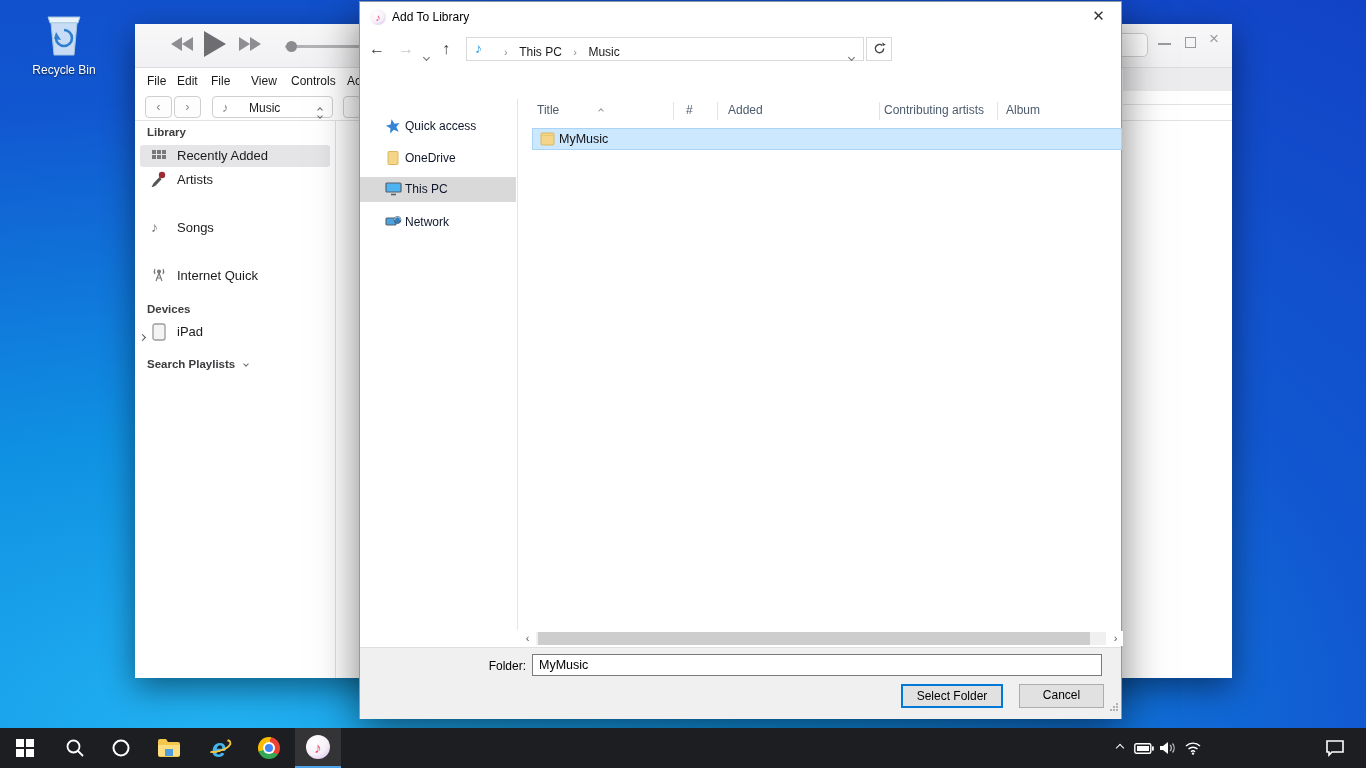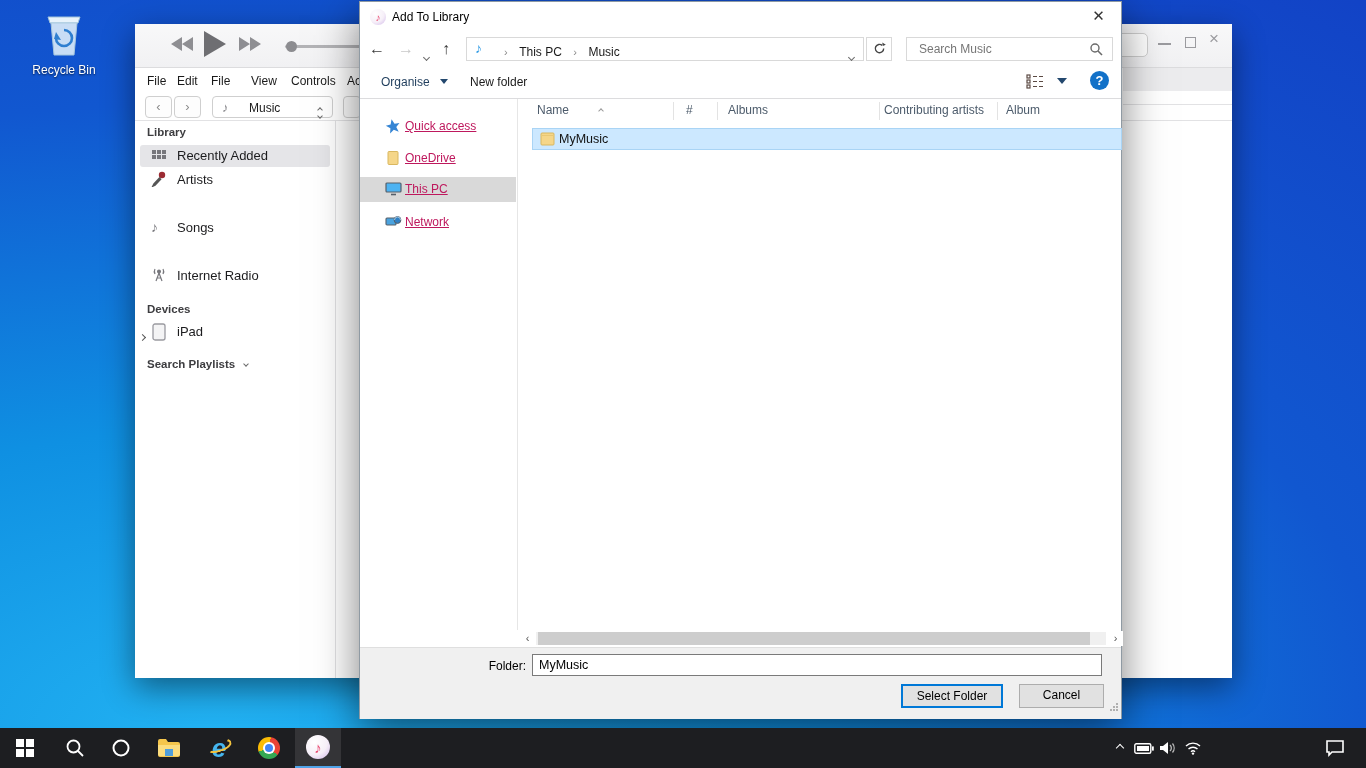--- a/index.html
+++ b/index.html
@@ -45,21 +45,21 @@
   .dlg-close { position:absolute; right:0; top:0; width:45px; height:30px; text-align:center;
     line-height:28px; font-size:15px; color:#333; cursor:pointer; }
   .addr-row { position:absolute; left:0; top:30px; width:100%; height:34px; background:#fff; }
   .nav-glyph { position:absolute; top:36px; font-size:16px; line-height:22px; }
   .box { position:absolute; top:35px; height:24px; background:#fff; border:1px solid #d9d9d9; }
   .crumb { font-size:12px; color:#1a1a1a; }
   .crumb-sep { color:#8a8a8a; font-size:11px; padding:0 7px; }
   .dlg-toolbar { position:absolute; left:0; top:64px; width:100%; height:33px; background:#fff;
     border-bottom:1px solid #dcdcde; font-size:12px; color:#1a1a1a; }
   .navpane-item { position:absolute; left:0; width:156px; height:25px; }
-  .navpane-item .lbl { position:absolute; left:45px; top:5px; font-size:12px; color:#be185d;text-decoration:underline; }
+  .navpane-item .lbl { position:absolute; left:45px; top:5px; font-size:12px; color:#0f172a; }
   .navpane-item .ic { position:absolute; left:25px; top:4px; width:16px; height:16px; }
   .col-h { position:absolute; top:101px; font-size:12px; color:#4c5b6b; }
   .col-sep { position:absolute; top:100px; height:18px; width:1px; background:#e3e3e3; }
   .file-row { position:absolute; left:172px; top:126px; width:590px; height:22px;
     background:#cce8ff; border:1px solid #a9d4f5; }
   .file-row .lbl { position:absolute; left:26px; top:3px; font-size:12.5px; color:#111; }
   .hscroll { position:absolute; left:160px; top:629px; width:603px; height:15px; }
   .hs-arrow { position:absolute; top:0; width:15px; height:15px; color:#555; font-size:11px;
     text-align:center; line-height:14px; background:#f4f4f4; }
   .dlg-bottom { position:absolute; left:0; top:645px; width:100%; height:72px; background:#f0f0f0;
@@ -177,21 +177,21 @@
   <div class="sb-item" style="top:241px">
     <span class="ic">
       <svg width="16" height="16" viewBox="0 0 16 16">
           <g stroke="#77777c" fill="none" stroke-width="1.2">
             <path d="M8 6 L5 14 M8 6 L11 14 M6 11 h4"></path>
             <circle cx="8" cy="4.5" r="1.4" fill="#77777c"></circle>
             <path d="M4 2 a5 5 0 0 0 0 5 M12 2 a5 5 0 0 1 0 5"></path>
           </g>
         </svg>
     </span>
-      <span class="lbl">Internet Radio</span>
+      <span class="lbl">Internet Quick</span>
   </div>
 
   <div class="sb-header" style="top:279px">Devices</div>
   <div class="sb-item" style="top:297px">
     <span class="abs" style="left:5px; top:5px"><span class="chv right" style="border-color:#555; width:5px; height:5px"></span></span>
     <span class="ic">
       <svg width="16" height="18" viewBox="0 0 16 18">
           <rect x="2" y="1" width="12" height="16" rx="2" fill="#f4f4f5" stroke="#9a9aa0" stroke-width="1.3"></rect>
         </svg>
     </span>
@@ -235,49 +235,21 @@
       <span class="crumb">Music</span>
     </span>
     <span class="abs" style="right:9px; top:8px"><span class="chv down" style="width:5px;height:5px"></span></span>
   </div>
   <div class="box" style="left:506px; width:26px; text-align:center">
     <svg width="13" height="13" viewBox="0 0 14 14" style="margin-top:4px">
         <path d="M11.5 7 a4.5 4.5 0 1 1 -1.6-3.4" fill="none" stroke="#444" stroke-width="1.5"></path>
         <path d="M10 0.5 L10.5 4.2 L13.8 3 Z" fill="#444"></path>
       </svg>
   </div>
-  <div class="box" style="left:546px; width:207px">
-    <span class="abs" style="left:12px; top:4px; color:#767676; font-size:12px">Search Music</span>
-    <span class="abs" style="right:9px; top:4px">
-      <svg width="14" height="14" viewBox="0 0 14 14">
-          <circle cx="6" cy="6" r="4" fill="none" stroke="#6a6a6a" stroke-width="1.4"></circle>
-          <path d="M9 9 L13 13" stroke="#6a6a6a" stroke-width="1.6"></path>
-        </svg>
-    </span>
-  </div>
-
-  <div class="dlg-toolbar">
-    <span class="abs" style="left:21px; top:9px; color:#1f3d5c">
-      <span>Organise</span>
-      <span style="display:inline-block; margin-left:7px; margin-bottom:2px; width:0; height:0; border-left:4px solid transparent; border-right:4px solid transparent; border-top:5px solid #23486e"></span>
-    </span>
-    <span class="abs" style="left:110px; top:9px">New folder</span>
-    <span class="abs" style="left:666px; top:7px">
-      <svg width="19" height="17" viewBox="0 0 19 17">
-          <g stroke="#5b4a43" stroke-width="1.2" fill="none">
-            <rect x="1" y="2" width="3" height="3"></rect>
-            <rect x="1" y="7" width="3" height="3"></rect>
-            <rect x="1" y="12" width="3" height="3"></rect>
-            <path d="M7 3.5 h4 M13 3.5 h4 M7 8.5 h4 M13 8.5 h4 M7 13.5 h4 M13 13.5 h4"></path>
-          </g>
-        </svg>
-    </span>
-    <span class="abs" style="left:697px; top:12px; width:0; height:0; border-left:5px solid transparent; border-right:5px solid transparent; border-top:6px solid #23486e"></span>
-    <span class="abs" style="left:730px; top:5px; width:19px; height:19px; border-radius:50%; background:#1271c8; color:#fff; font-weight:bold; font-size:13px; text-align:center; line-height:19px">?</span>
-  </div>
+
 
   <div class="vdiv" style="left:157px; top:97px; height:531px; background:#e6e6e6"></div>
   <div class="navpane-item" style="top:112px">
     <span class="ic">
       <svg width="16" height="16" viewBox="0 0 16 16">
           <path d="M8 1 L10 6 L15 6.3 L11 9.6 L12.4 14.8 L8 11.8 L3.6 14.8 L5 9.6 L1 6.3 L6 6 Z" fill="#3585d4" transform="rotate(-12 8 8)"></path>
         </svg>
     </span>
       <span class="lbl">Quick access</span>
   </div>
@@ -304,23 +276,23 @@
       <svg width="17" height="16" viewBox="0 0 17 16">
           <rect x="1" y="4" width="10" height="7" rx="1" fill="#4aa3df" stroke="#56606b" stroke-width="1.1"></rect>
           <circle cx="12.5" cy="6" r="3.4" fill="#2f7fc4" stroke="#56606b" stroke-width="1"></circle>
           <path d="M9.5 6 a3 3 0 0 1 6 0" fill="none" stroke="#bde0f5" stroke-width=".8"></path>
         </svg>
     </span>
       <span class="lbl">Network</span>
   </div>
 
   <span class="abs" style="left:239px; top:97px"><span class="chv up" style="width:4px; height:4px; border-color:#9a9a9a"></span></span>
-  <span class="col-h" style="left:177px">Name</span>
+  <span class="col-h" style="left:177px">Title</span>
   <span class="col-h" style="left:326px">#</span>
-  <span class="col-h" style="left:368px">Albums</span>
+  <span class="col-h" style="left:368px">Added</span>
   <span class="col-h" style="left:524px">Contributing artists</span>
   <span class="col-h" style="left:646px">Album</span>
   <span class="col-sep" style="left:313px"></span>
   <span class="col-sep" style="left:357px"></span>
   <span class="col-sep" style="left:519px"></span>
   <span class="col-sep" style="left:637px"></span>
 
   <div class="file-row">
     <span class="abs" style="left:7px; top:3px">
       <svg width="15" height="14" viewBox="0 0 15 14">

